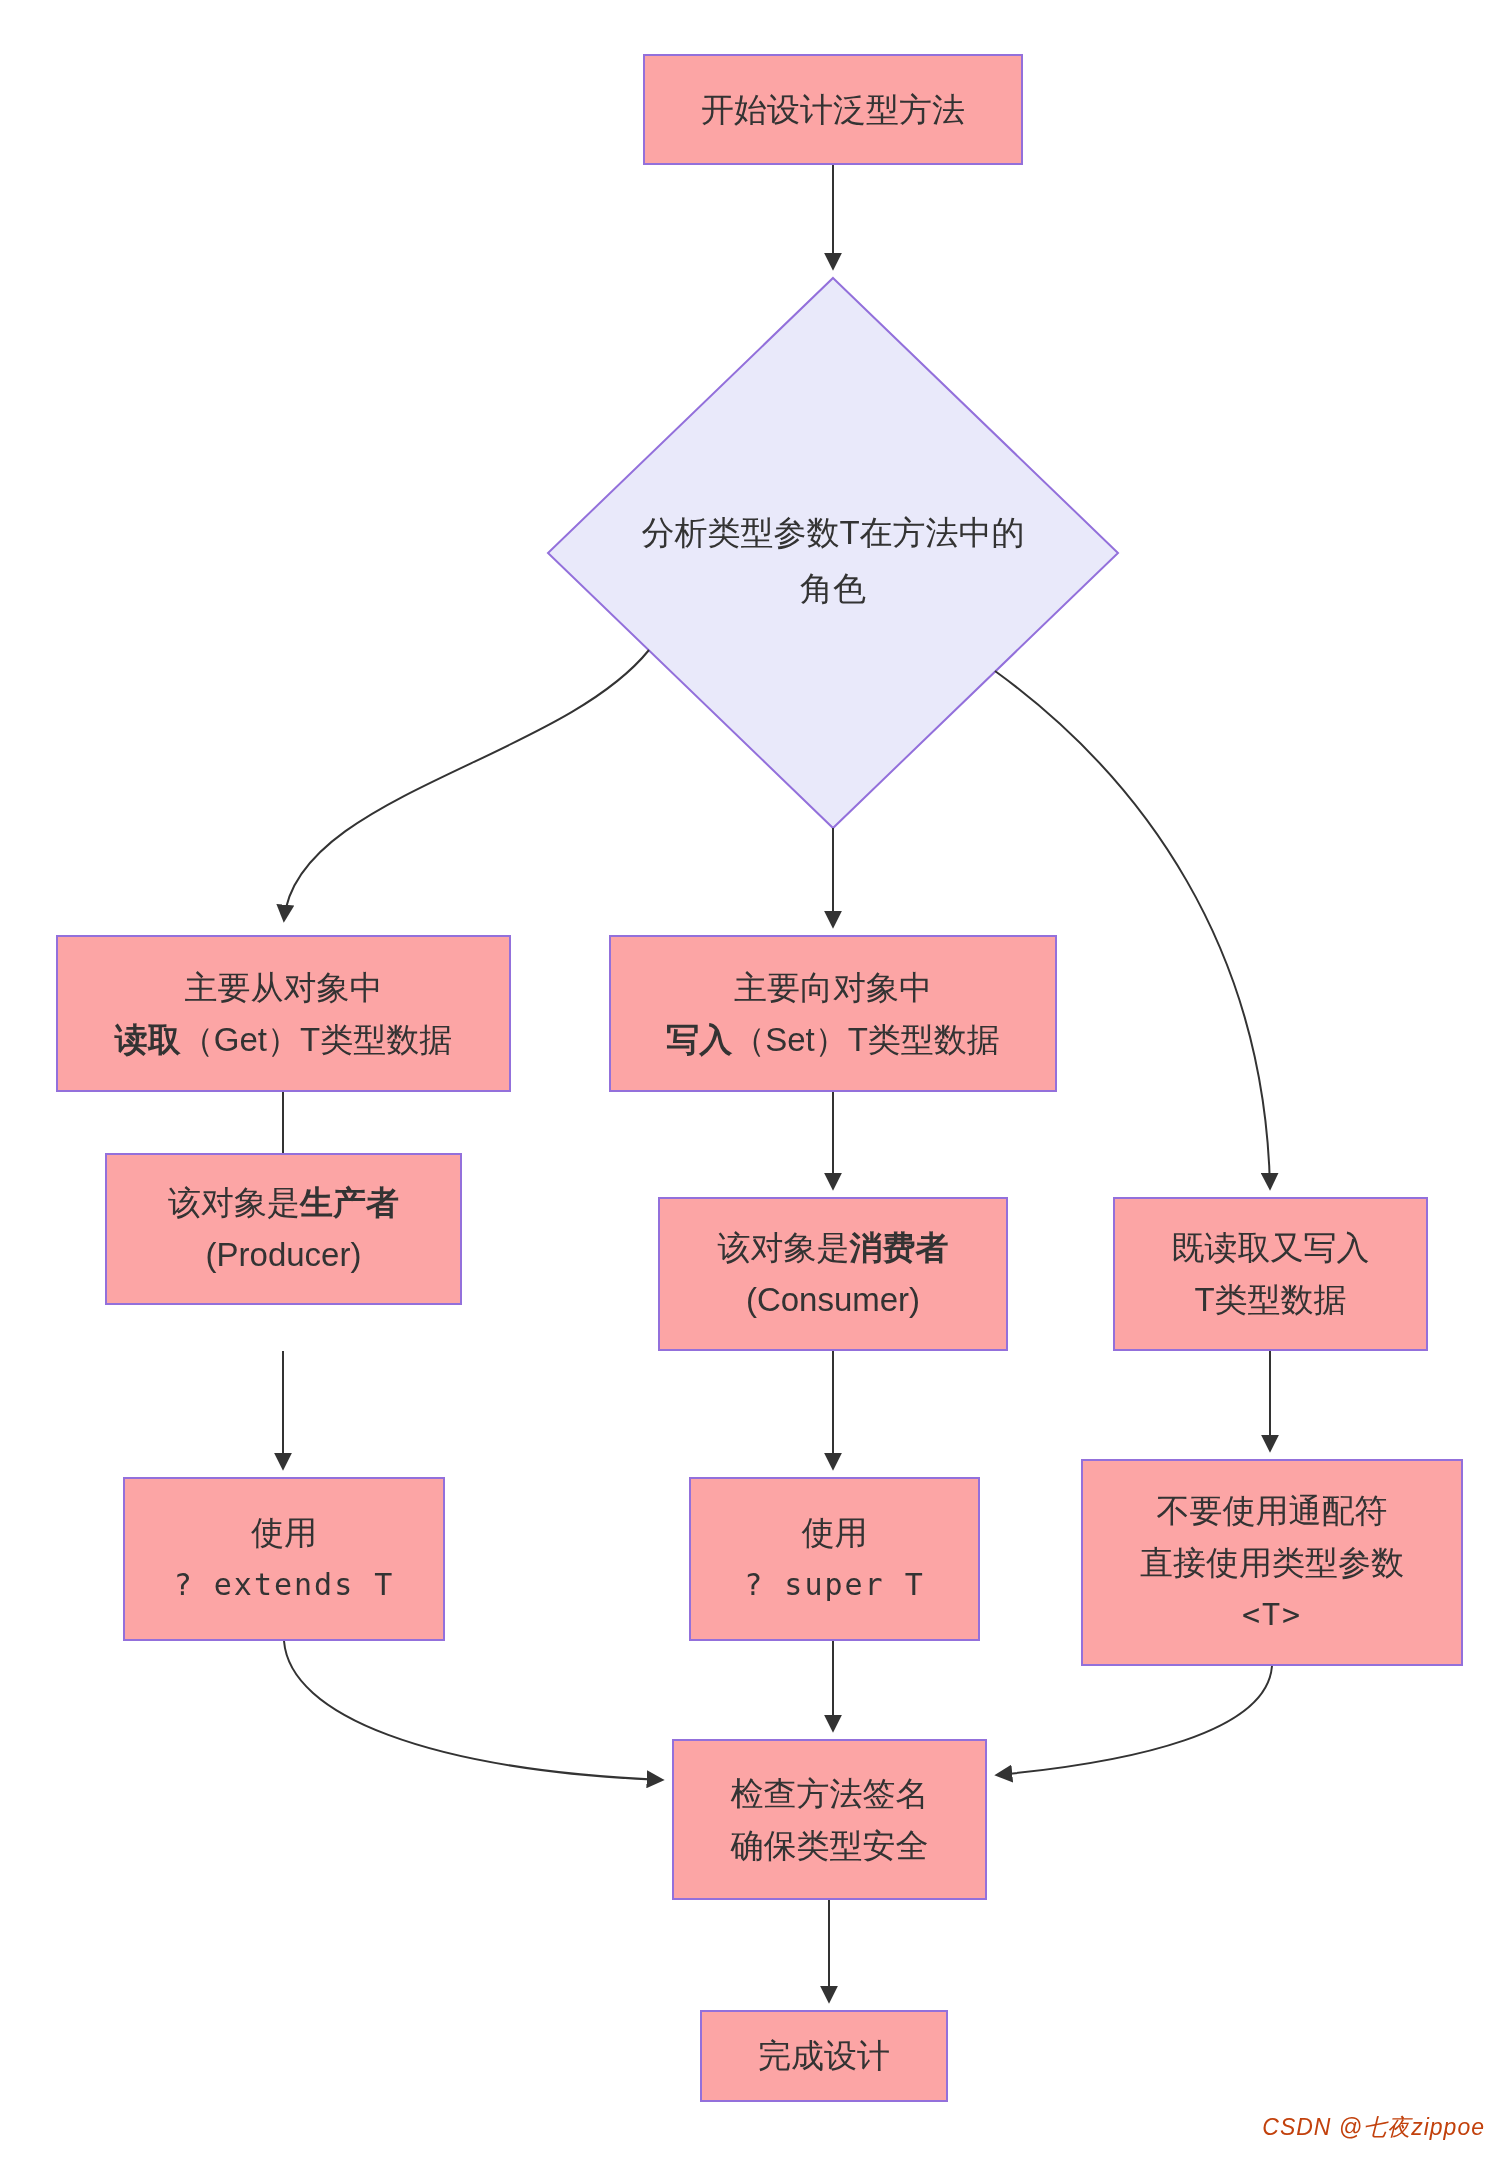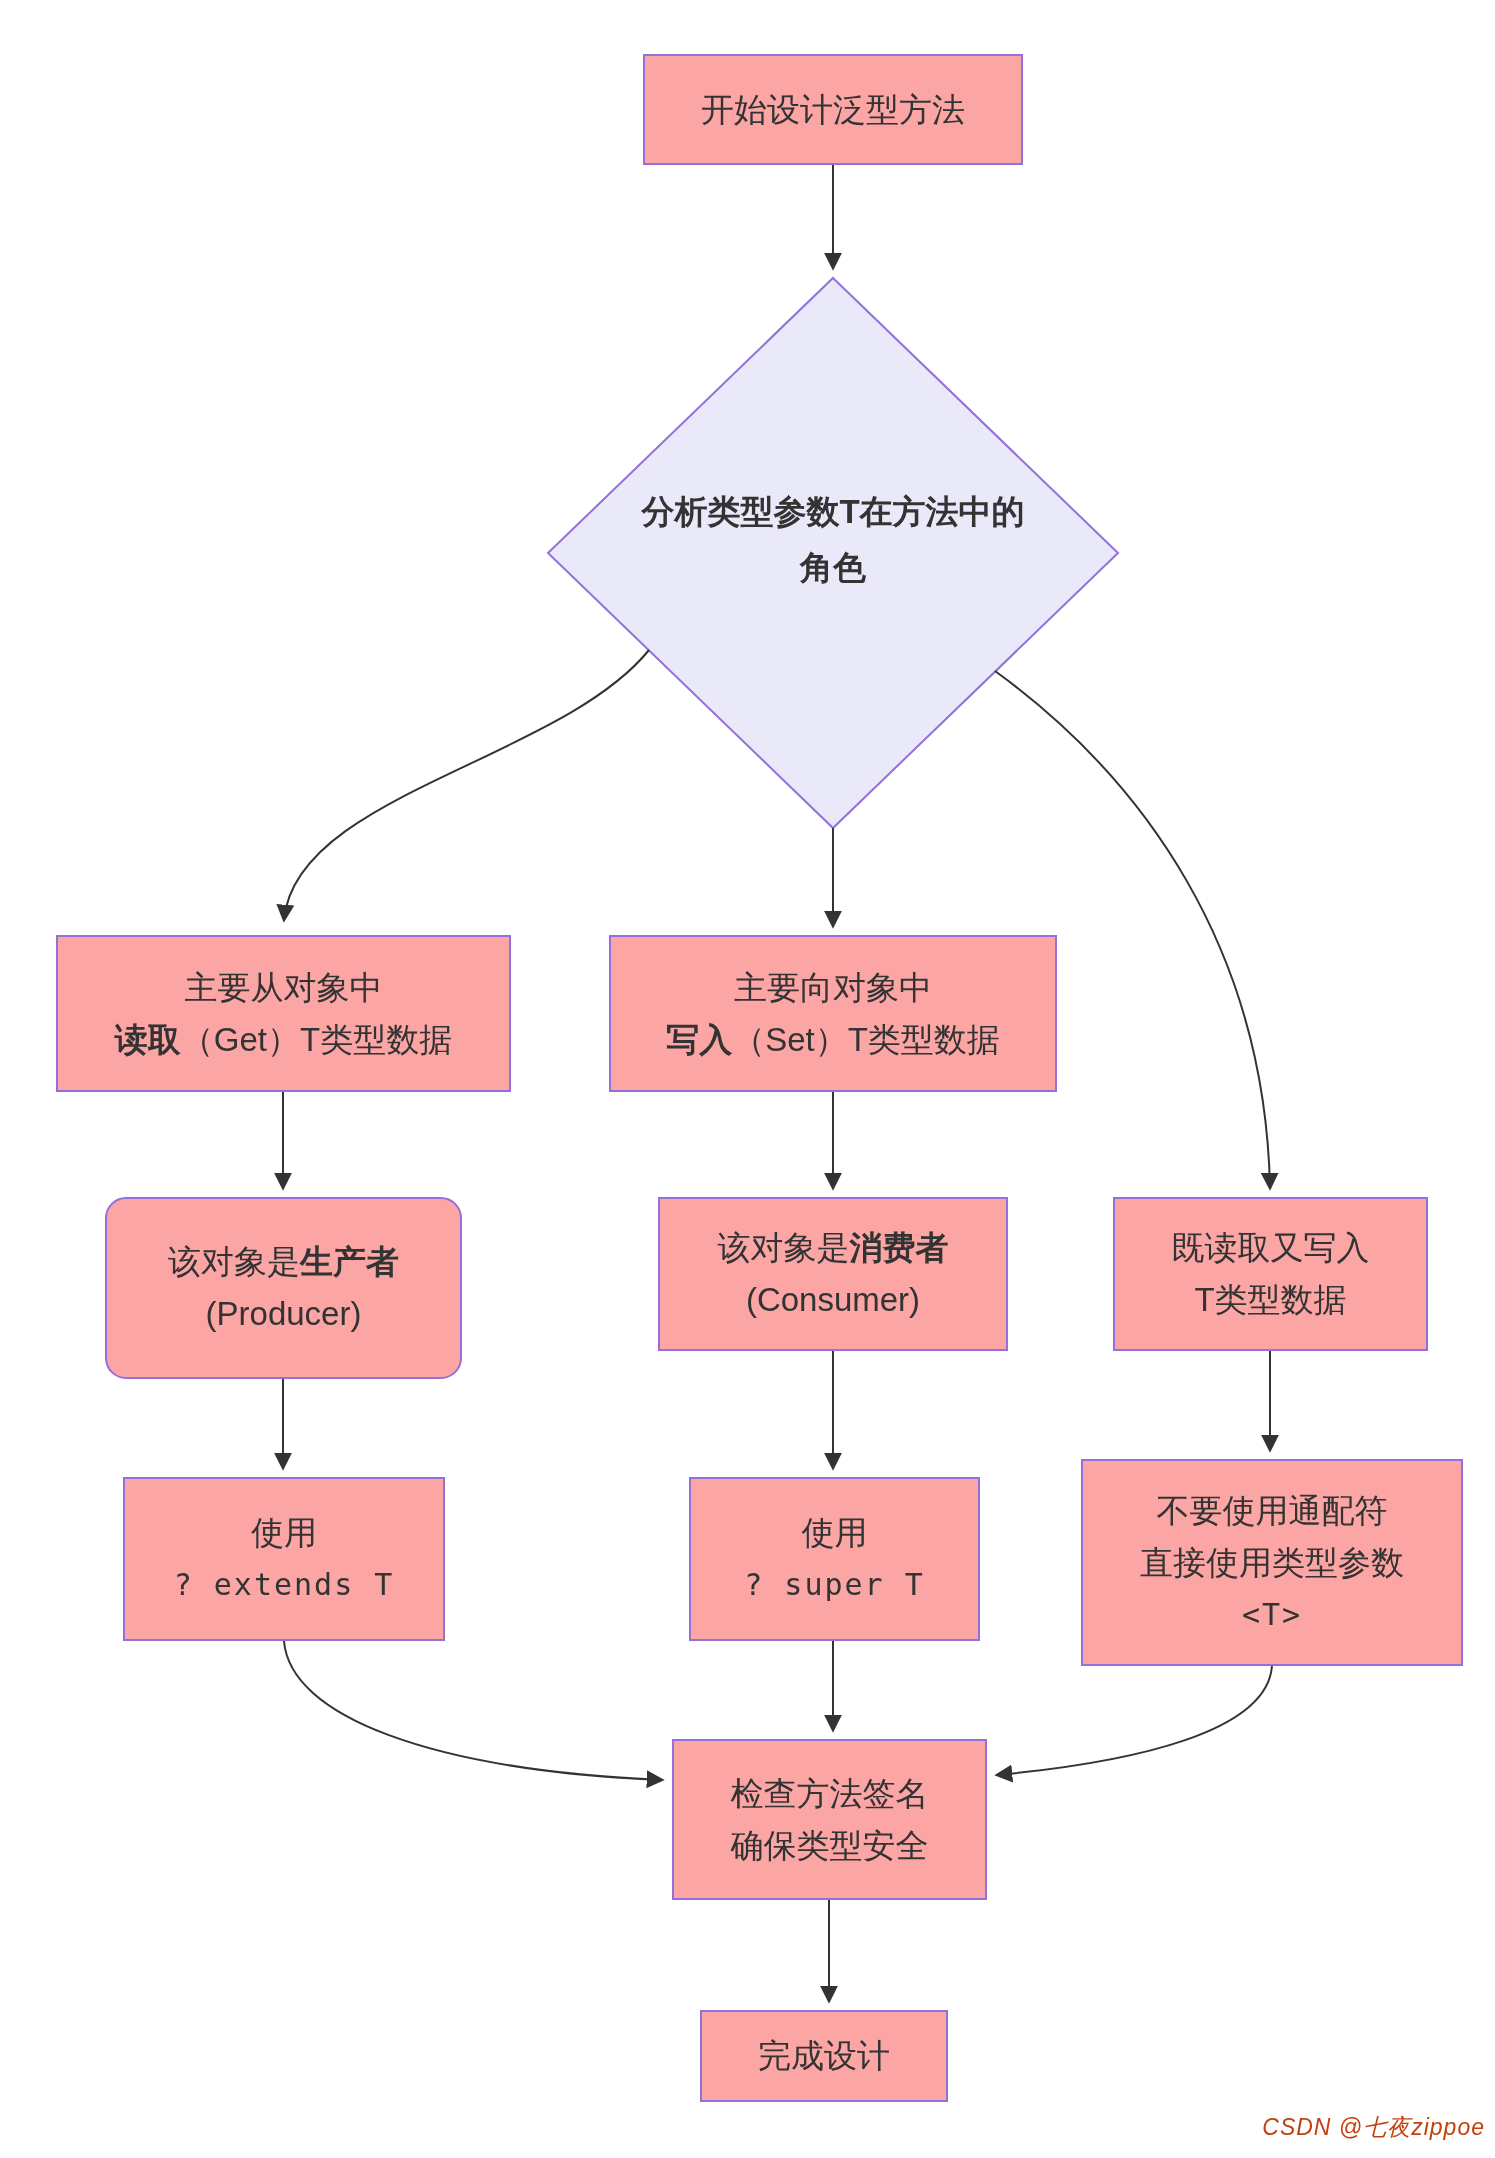--- a/index.html
+++ b/index.html
@@ -56,36 +56,36 @@
     <path d="M284,1641 C290,1716 430,1770 662,1780" fill="none" stroke="#333333" stroke-width="2" marker-end="url(#arrow)"></path>
     <path d="M833,1641 L833,1730" fill="none" stroke="#333333" stroke-width="2" marker-end="url(#arrow)"></path>
     <path d="M1272,1666 C1267,1732 1135,1762 997,1775" fill="none" stroke="#333333" stroke-width="2" marker-end="url(#arrow)"></path>
     <path d="M829,1900 L829,2001" fill="none" stroke="#333333" stroke-width="2" marker-end="url(#arrow)"></path>
   </svg>
 
   <div class="node" style="left:643px; top:54px; width:380px; height:111px;">
     <div>开始设计泛型方法</div>
   </div>
 
-  <div class="dlabel" style="left:593px; top:480px; width:480px; height:120px;font-weight:bold;">
+  <div class="dlabel" style="left:593px; top:501px; width:480px; height:120px;">
     <div>分析类型参数T在方法中的</div>
     <div>角色</div>
   </div>
 
   <div class="node" style="left:56px; top:935px; width:455px; height:157px;">
     <div>主要从对象中</div>
     <div><span class="b">读取</span><span>（Get）T类型数据</span></div>
   </div>
 
   <div class="node" style="left:609px; top:935px; width:448px; height:157px;">
     <div>主要向对象中</div>
     <div><span class="b">写入</span><span>（Set）T类型数据</span></div>
   </div>
 
-  <div class="node" style="left:105px; top:1197px; width:357px; height:182px;border-radius:21px;">
+  <div class="node" style="left:105px; top:1153px; width:357px; height:152px;">
     <div><span>该对象是</span><span class="b">生产者</span></div>
     <div>(Producer)</div>
   </div>
 
   <div class="node" style="left:658px; top:1197px; width:350px; height:154px;">
     <div><span>该对象是</span><span class="b">消费者</span></div>
     <div>(Consumer)</div>
   </div>
 
   <div class="node" style="left:1113px; top:1197px; width:315px; height:154px;">

